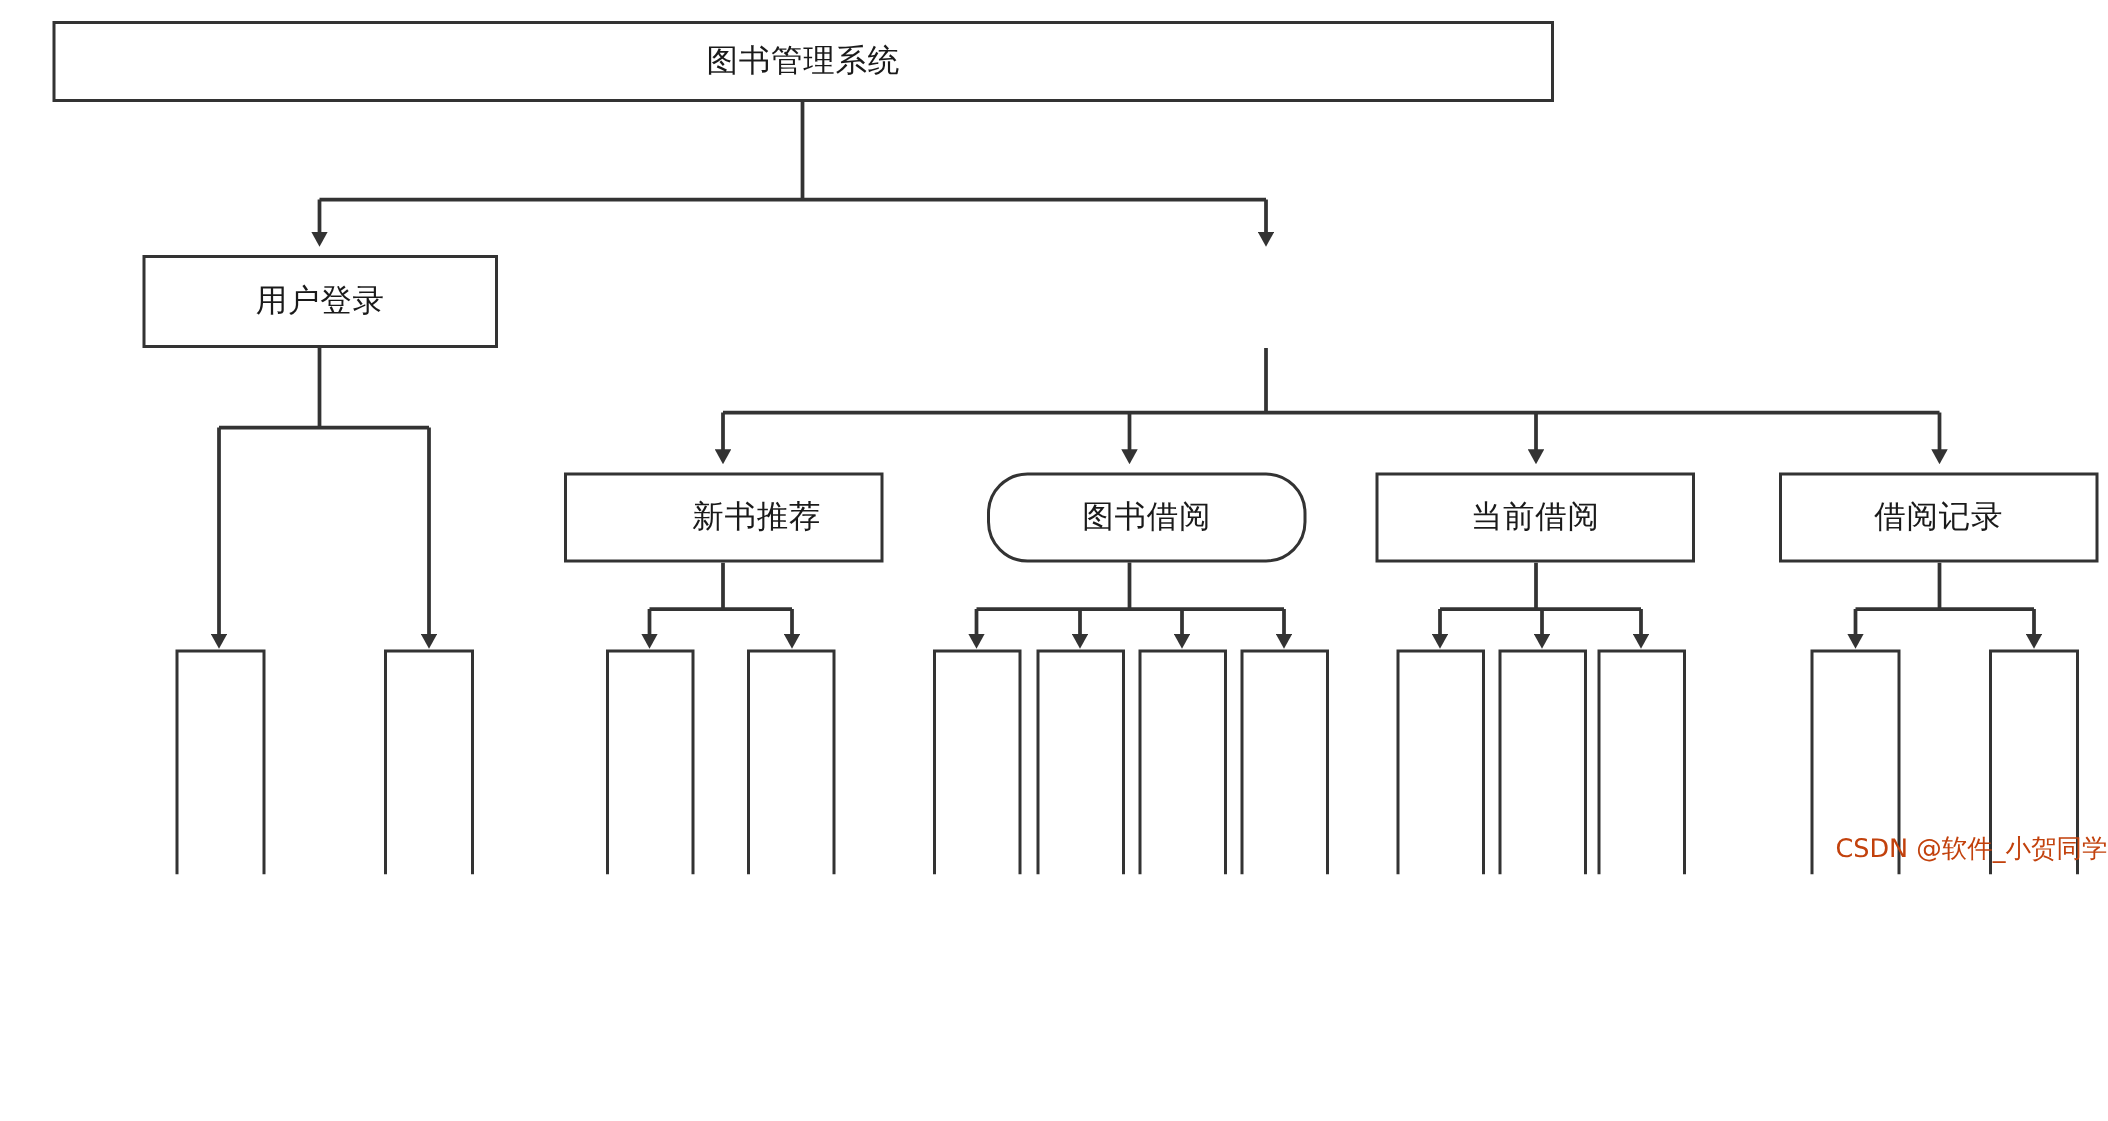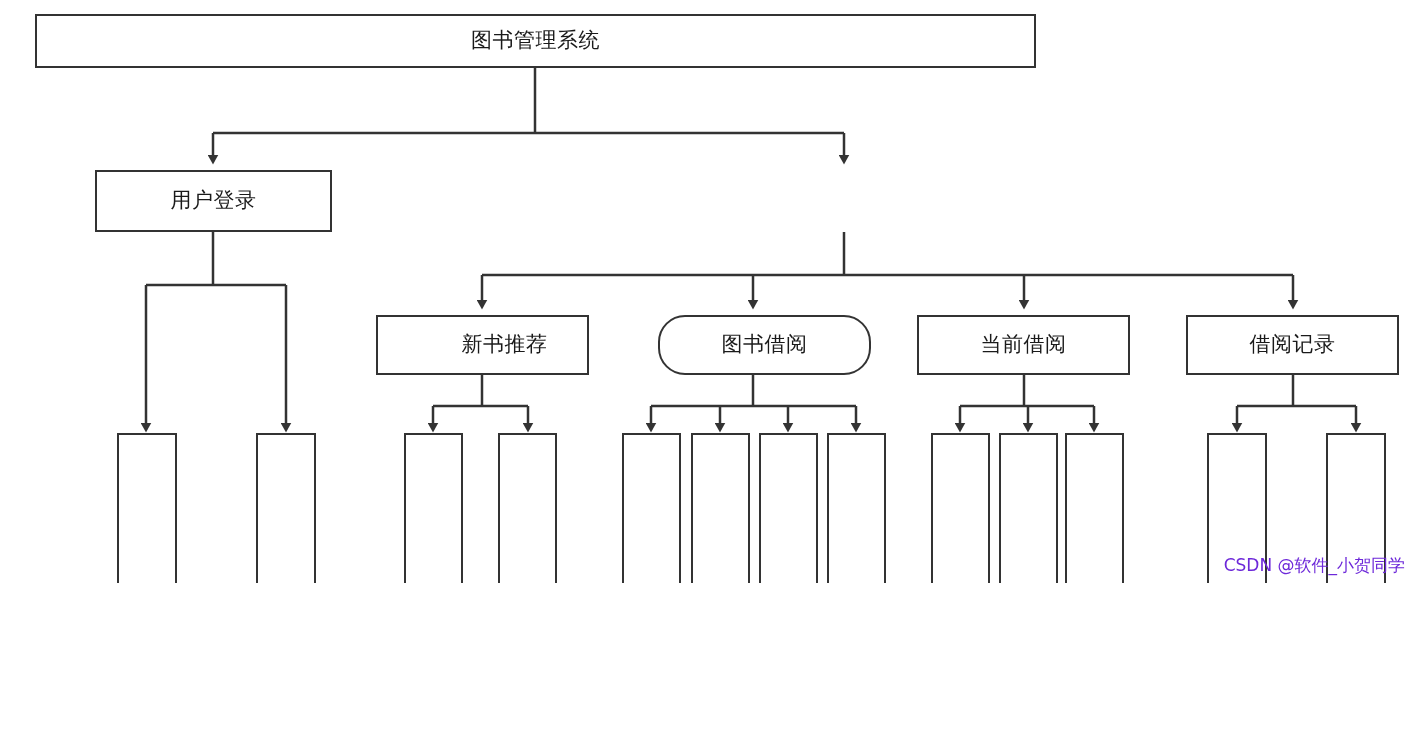--- a/index.html
+++ b/index.html
@@ -55,21 +55,21 @@
     top: 0;
     width: 1405px;
     height: 747px;
     pointer-events: none;
   }
   #watermark {
     position: absolute;
     right: 14px;
     bottom: 6px;
     font-size: 17px;
-    color: #6d28d9;
+    color: #c2410c;
     font-family: "DejaVu Sans", "Liberation Sans", sans-serif;
     white-space: nowrap;
     user-select: none;
   }
 </style>
 </head>
 <body>
 
 <div id="canvas">
 

